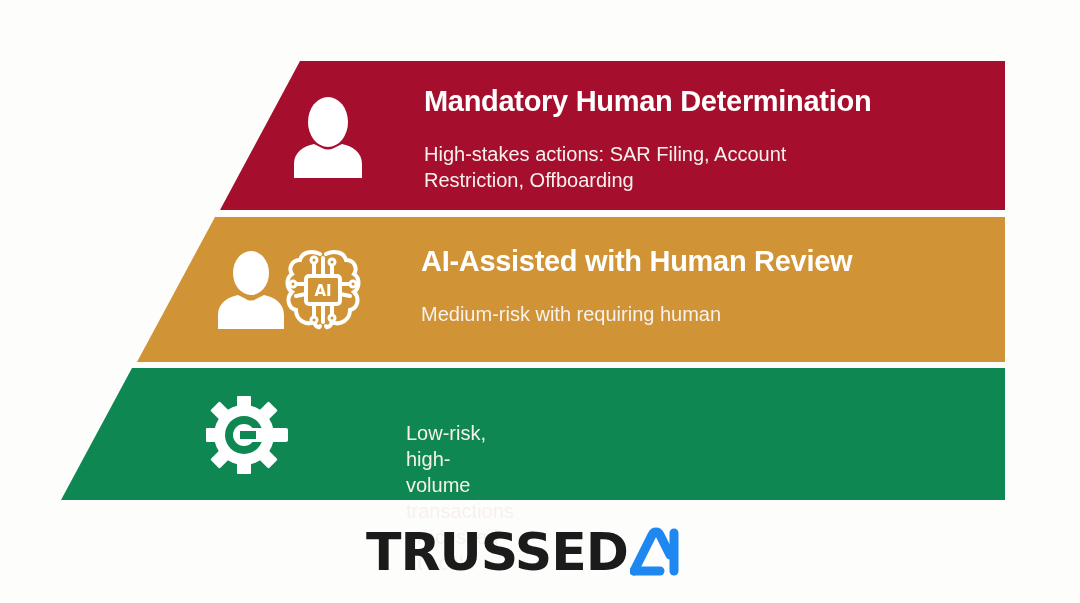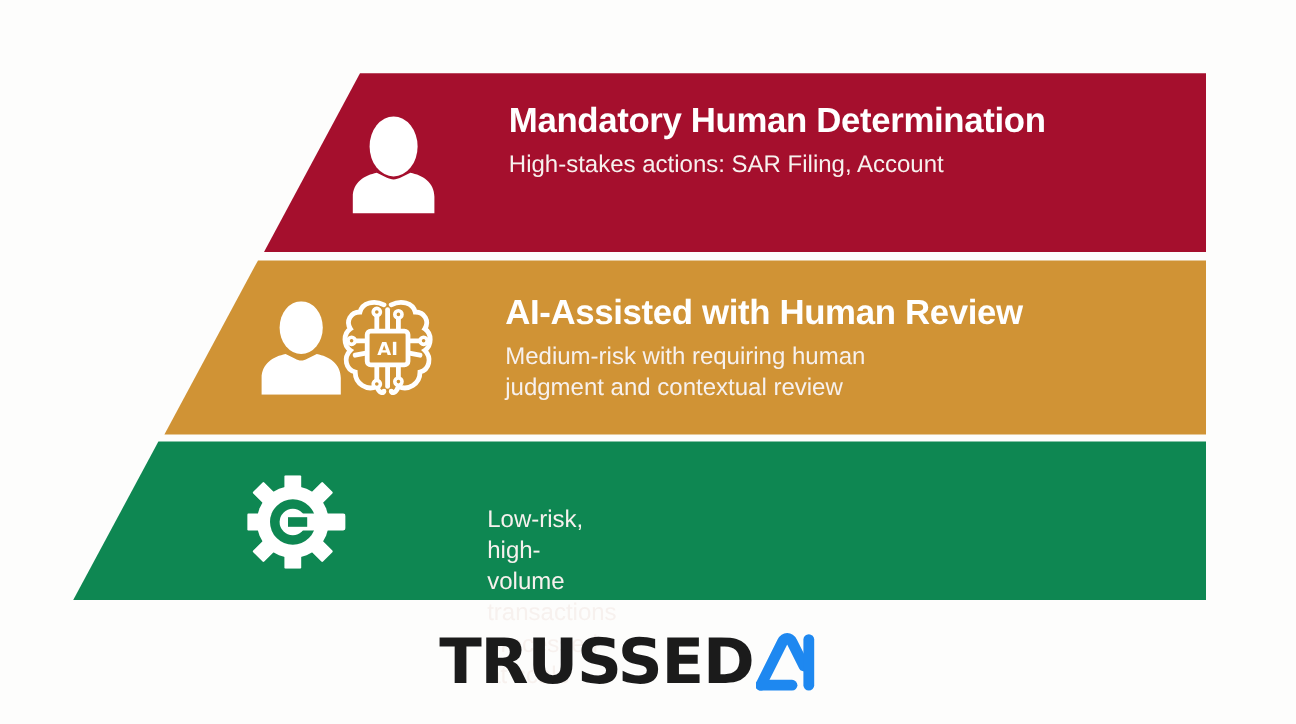--- a/index.html
+++ b/index.html
@@ -9,21 +9,21 @@
     font-family: "Liberation Sans", "DejaVu Sans", sans-serif;
   }
   .tier { position: absolute; left: 0; top: 0; }
   .tier svg.shape { position: absolute; left: 0; top: 0; }
   .tier-text { position: absolute; color: #ffffff; }
   .tier-title {
     font-weight: bold; font-size: 29px; letter-spacing: -0.3px;
     line-height: 34px; white-space: nowrap; text-align: center;
   }
   .tier-desc {
-    font-size: 20px; line-height: 26px; margin-top: 6px; color: #f7f1ee;
+    font-size: 20px; line-height: 26px; margin-top: 23px; color: #f7f1ee;
   }
   .icon { position: absolute; }
   .logo {
     position: absolute; left: 366px; top: 520px; height: 64px;
     display: flex; align-items: center;
   }
   .logo-text {
     font-family: "DejaVu Sans", sans-serif; font-weight: bold;
     font-size: 52px; letter-spacing: -1px; color: #1b1b1b; line-height: 64px;
   }
@@ -36,20 +36,21 @@
     <polygon points="300,61 1005,61 1005,210 220,210" fill="#A50F2D"></polygon>
   </svg>
   <svg class="icon" style="left:292px;top:96px" width="72" height="82" viewBox="0 0 72 82">
     <ellipse cx="36" cy="26" rx="20" ry="25" fill="#fff"></ellipse>
     <path d="M2,82 L2,68 C2,56 12,50 22,48 L30,52 C34,54 38,54 42,52 L50,48 C60,50 70,56 70,68 L70,82 Z" fill="#fff"></path>
   </svg>
   <div class="tier-text" style="left:424px;top:84px">
     <div class="tier-title">Mandatory Human Determination</div>
     <div class="tier-desc">
       <div>High-stakes actions: SAR Filing, Account</div>
+      <div>Restriction, Offboarding</div>
     </div>
   </div>
 </div>
 
 <div class="tier">
   <svg class="shape" width="1080" height="603">
     <polygon points="215,217 1005,217 1005,362 137,362" fill="#D09335"></polygon>
   </svg>
   <svg class="icon" style="left:216px;top:251px" width="70" height="78" viewBox="0 0 70 78">
     <ellipse cx="35" cy="22" rx="18" ry="22" fill="#fff"></ellipse>
@@ -78,21 +79,20 @@
       <circle cx="9" cy="36" r="3"></circle>
         <circle cx="69" cy="36" r="3"></circle>
     </g>
     <rect x="22" y="28" width="34" height="28" rx="3" fill="#D09335" stroke="#fff" stroke-width="4"></rect>
     <text x="39" y="48" text-anchor="middle" font-family="DejaVu Sans, sans-serif" font-weight="bold" font-size="15" fill="#fff">AI</text>
   </svg>
   <div class="tier-text" style="left:421px;top:244px">
     <div class="tier-title">AI-Assisted with Human Review</div>
     <div class="tier-desc">
       <div>Medium-risk with requiring human</div>
-      <div>judgment and contextual review</div>
     </div>
   </div>
 </div>
 
 <div class="tier">
   <svg class="shape" width="1080" height="603">
     <polygon points="132,368 1005,368 1005,500 61,500" fill="#0E8752"></polygon>
   </svg>
   <svg class="icon" style="left:206px;top:396px" width="82" height="78" viewBox="0 0 82 78">
     <g fill="#fff">

